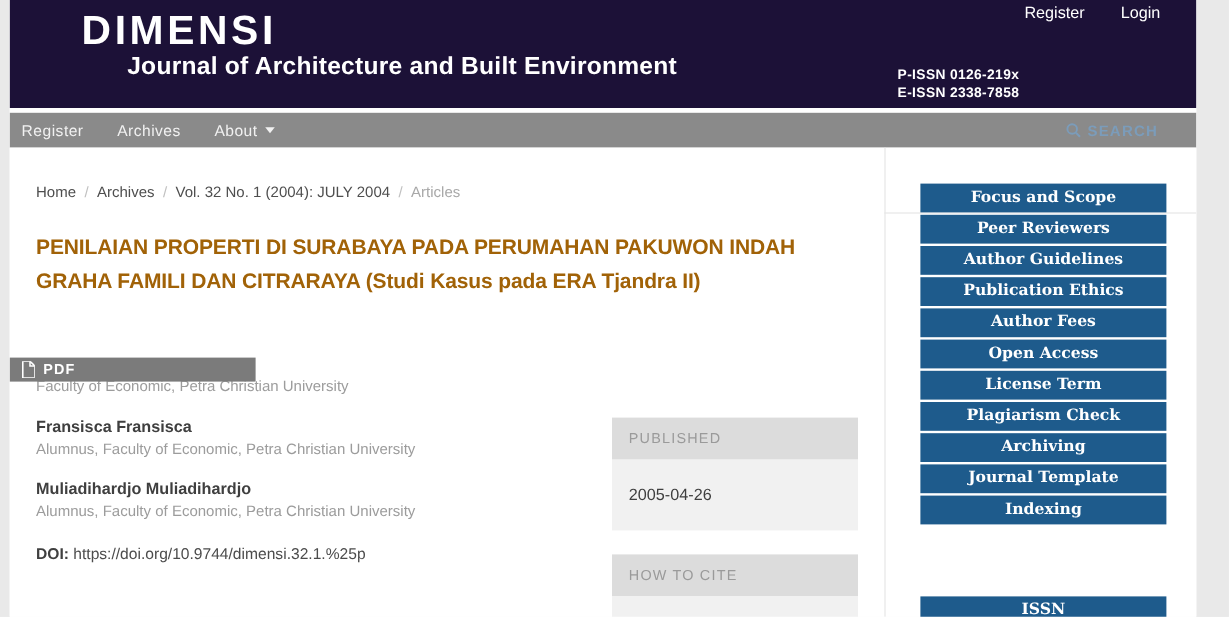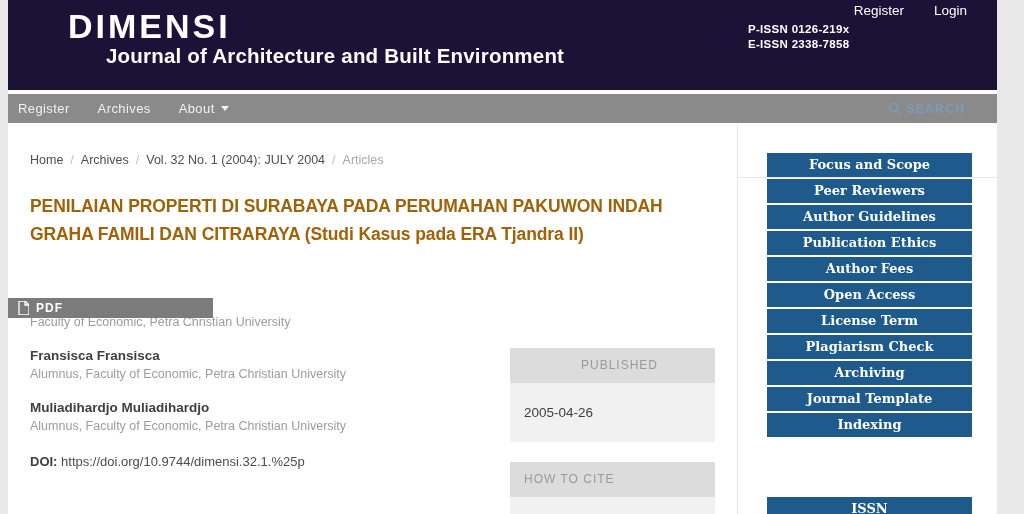--- a/index.html
+++ b/index.html
@@ -8,21 +8,21 @@
   .page { position:absolute; left:8px; top:0; width:989px; height:514px;
           background:#ffffff; overflow:hidden; }
 
   
   .header { position:absolute; top:0; left:0; width:100%; height:90px; background:#1c1137; }
   .auth-links { position:absolute; top:3px; right:30px; display:flex; gap:30px; }
   .auth-links a { color:#ffffff; font-size:13.5px; text-decoration:none; cursor:pointer; }
   .logo { position:absolute; left:60px; top:8px; color:#ffffff; }
   .logo-title { font-size:34px; font-weight:bold; letter-spacing:3px; line-height:36px; }
   .logo-sub { font-size:20.5px; font-weight:bold; margin-left:38px; letter-spacing:0.2px; }
-  .issn-block { position:absolute; left:740px; top:22px; color:#ffffff;
+  .issn-block { position:absolute; left:740px; top:56px; color:#ffffff;
                 font-size:11.5px; font-weight:bold; line-height:15px; letter-spacing:0.3px; }
 
   
   .nav { position:absolute; top:94px; left:0; width:100%; height:29px; background:#8a8a8a;
          display:flex; align-items:center; padding-left:10px; }
   .nav-item { color:#f1f1f1; font-size:13px; letter-spacing:0.4px; margin-right:28px;
               cursor:pointer; display:flex; align-items:center; gap:6px; }
   .caret { width:0; height:0; border-left:4px solid transparent; border-right:4px solid transparent;
            border-top:5px solid #f1f1f1; display:inline-block; }
   .search { position:absolute; right:32px; top:0; height:29px; display:flex; align-items:center;
@@ -142,21 +142,21 @@
     </div>
 
     <div class="pdf-btn">
       <svg width="11" height="14" viewBox="0 0 11 14">
         <path d="M1 0 h6 l4 4 v10 h-10 z" fill="none" stroke="#ffffff" stroke-width="1.3"></path>
         <path d="M7 0 v4 h4" fill="none" stroke="#ffffff" stroke-width="1.3"></path>
       </svg>
       <span>PDF</span>
     </div>
 
-    <div class="info-box box-published" style="position:absolute; left:502px;text-align:center;">
+    <div class="info-box box-published" style="position:absolute; left:502px;">
       <div class="box-head">PUBLISHED</div>
       <div class="box-body">2005-04-26</div>
     </div>
 
     <div class="info-box box-cite" style="position:absolute; left:502px;">
       <div class="box-head">HOW TO CITE</div>
       <div class="box-body"></div>
     </div>
 
     <div class="sidebar">

